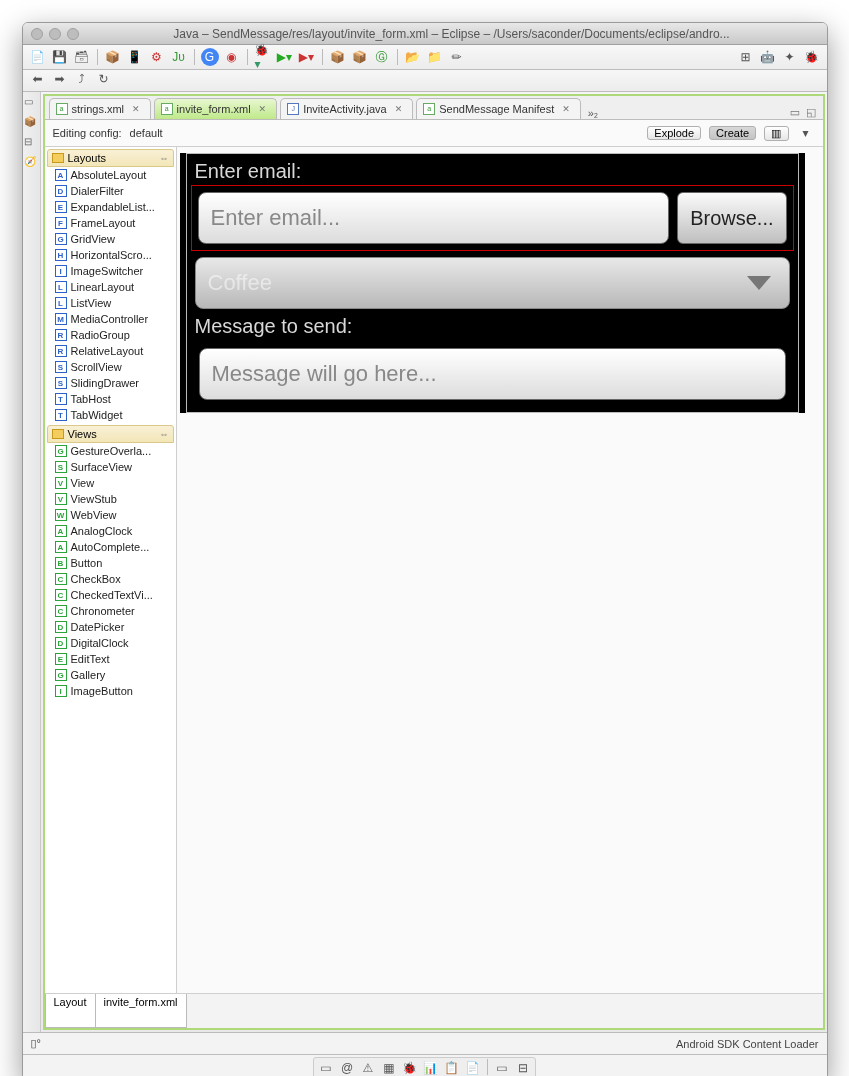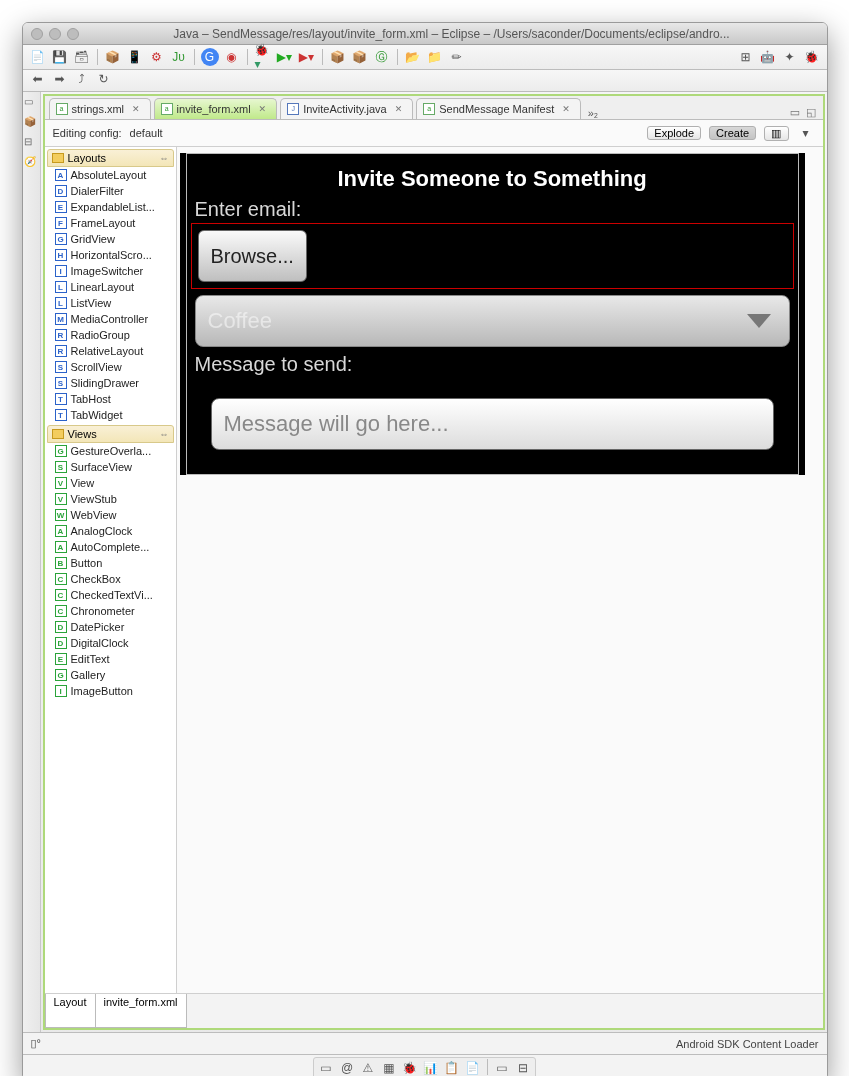--- a/index.html
+++ b/index.html
@@ -42,21 +42,21 @@
 .canvas-wrap { flex: 1; position: relative; background: #000; margin: 3px 18px 3px 3px; }
 .device { border: 1px solid #bbb; margin: 6px; padding: 4px; background: #000; }
 .page-title { color: #fff; text-align: center; font-weight: bold; font-size: 22px; padding: 8px 0 4px; font-family: Arial, sans-serif; }
 .lab { color: #d8d8d8; font-size: 20px; padding: 2px 4px; font-family: Arial, sans-serif; }
 .row { display: flex; gap: 8px; padding: 6px 4px; align-items: center; }
 .redbox { border: 1px solid #c00; padding: 6px; }
 .edit { flex: 1; height: 52px; border-radius: 8px; background: linear-gradient(#fff,#dcdcdc); border: 1px solid #666; display: flex; align-items: center; padding: 0 12px; color: #888; font-size: 22px; font-family: Arial, sans-serif; }
 .bbtn { height: 52px; border-radius: 6px; background: linear-gradient(#fafafa,#bfbfbf); border: 1px solid #666; display: flex; align-items: center; padding: 0 12px; color: #222; font-size: 20px; font-family: Arial, sans-serif; }
 .spinner { margin: 6px 4px 4px; height: 52px; border-radius: 8px; background: linear-gradient(#e8e8e8,#b8b8b8); border: 1px solid #888; display: flex; align-items: center; padding: 0 12px; color: rgba(255,255,255,.5); font-size: 22px; position: relative; font-family: Arial, sans-serif; }
 .spinner .tri { position: absolute; right: 18px; top: 18px; width: 0; height: 0; border-left: 12px solid transparent; border-right: 12px solid transparent; border-top: 14px solid #777; }
-.msgedit { margin: 20px; height: 52px; border-radius: 8px; background: linear-gradient(#fff,#dcdcdc); border: 1px solid #666; display: flex; align-items: center; padding: 0 12px; color: #888; font-size: 22px; font-family: Arial, sans-serif; }
+.msgedit { margin: 8px; height: 52px; border-radius: 8px; background: linear-gradient(#fff,#dcdcdc); border: 1px solid #666; display: flex; align-items: center; padding: 0 12px; color: #888; font-size: 22px; font-family: Arial, sans-serif; }
 .bottom-tabs { border-top: 1px solid #cfcfcf; background: #f3f3f3; display: flex; height: 35px; }
 .bottom-tabs .btab { border: 1px solid #bbb; border-top: none; padding: 2px 8px; font-size: 11px; background: #fff; margin-right: -1px; }
 .status { border-top: 1px solid #bcbcbc; height: 22px; background: #f3f3f3; display: flex; align-items: center; padding: 0 8px; font-size: 11px; color: #444; }
 .status .right { margin-left: auto; }
 .footer { border-top: 1px solid #bcbcbc; height: 26px; background: #f3f3f3; display: flex; align-items: center; padding: 0 8px; gap: 8px; }
 .footer .fgrp { display: flex; gap: 3px; background: #eee; border: 1px solid #ccc; border-radius: 3px; padding: 1px 3px; margin: 0 auto; }
 </style>
 </head>
 <body>
 
@@ -295,24 +295,24 @@
               <div class="pal-item">
                 <span class="pic" style="border-color:#2aa33a;color:#2aa33a">I</span>
                 <span>ImageButton</span>
               </div>
             </div>
         </div>
 
         <div style="flex:1; position:relative; background:#fafafa">
           <div class="canvas-wrap">
             <div class="device">
-              <div class="page-title">Invite Someone to Something</div>
               <div class="lab">Enter email:</div>
               <div class="redbox">
                 <div class="row" style="padding:0">
+                  <div class="edit">Enter email...</div>
                   <div class="bbtn">Browse...</div>
                 </div>
               </div>
               <div class="spinner">
                 <span>Coffee</span>
                 <span class="tri"></span>
               </div>
               <div class="lab">Message to send:</div>
               <div class="msgedit">Message will go here...</div>
             </div>

